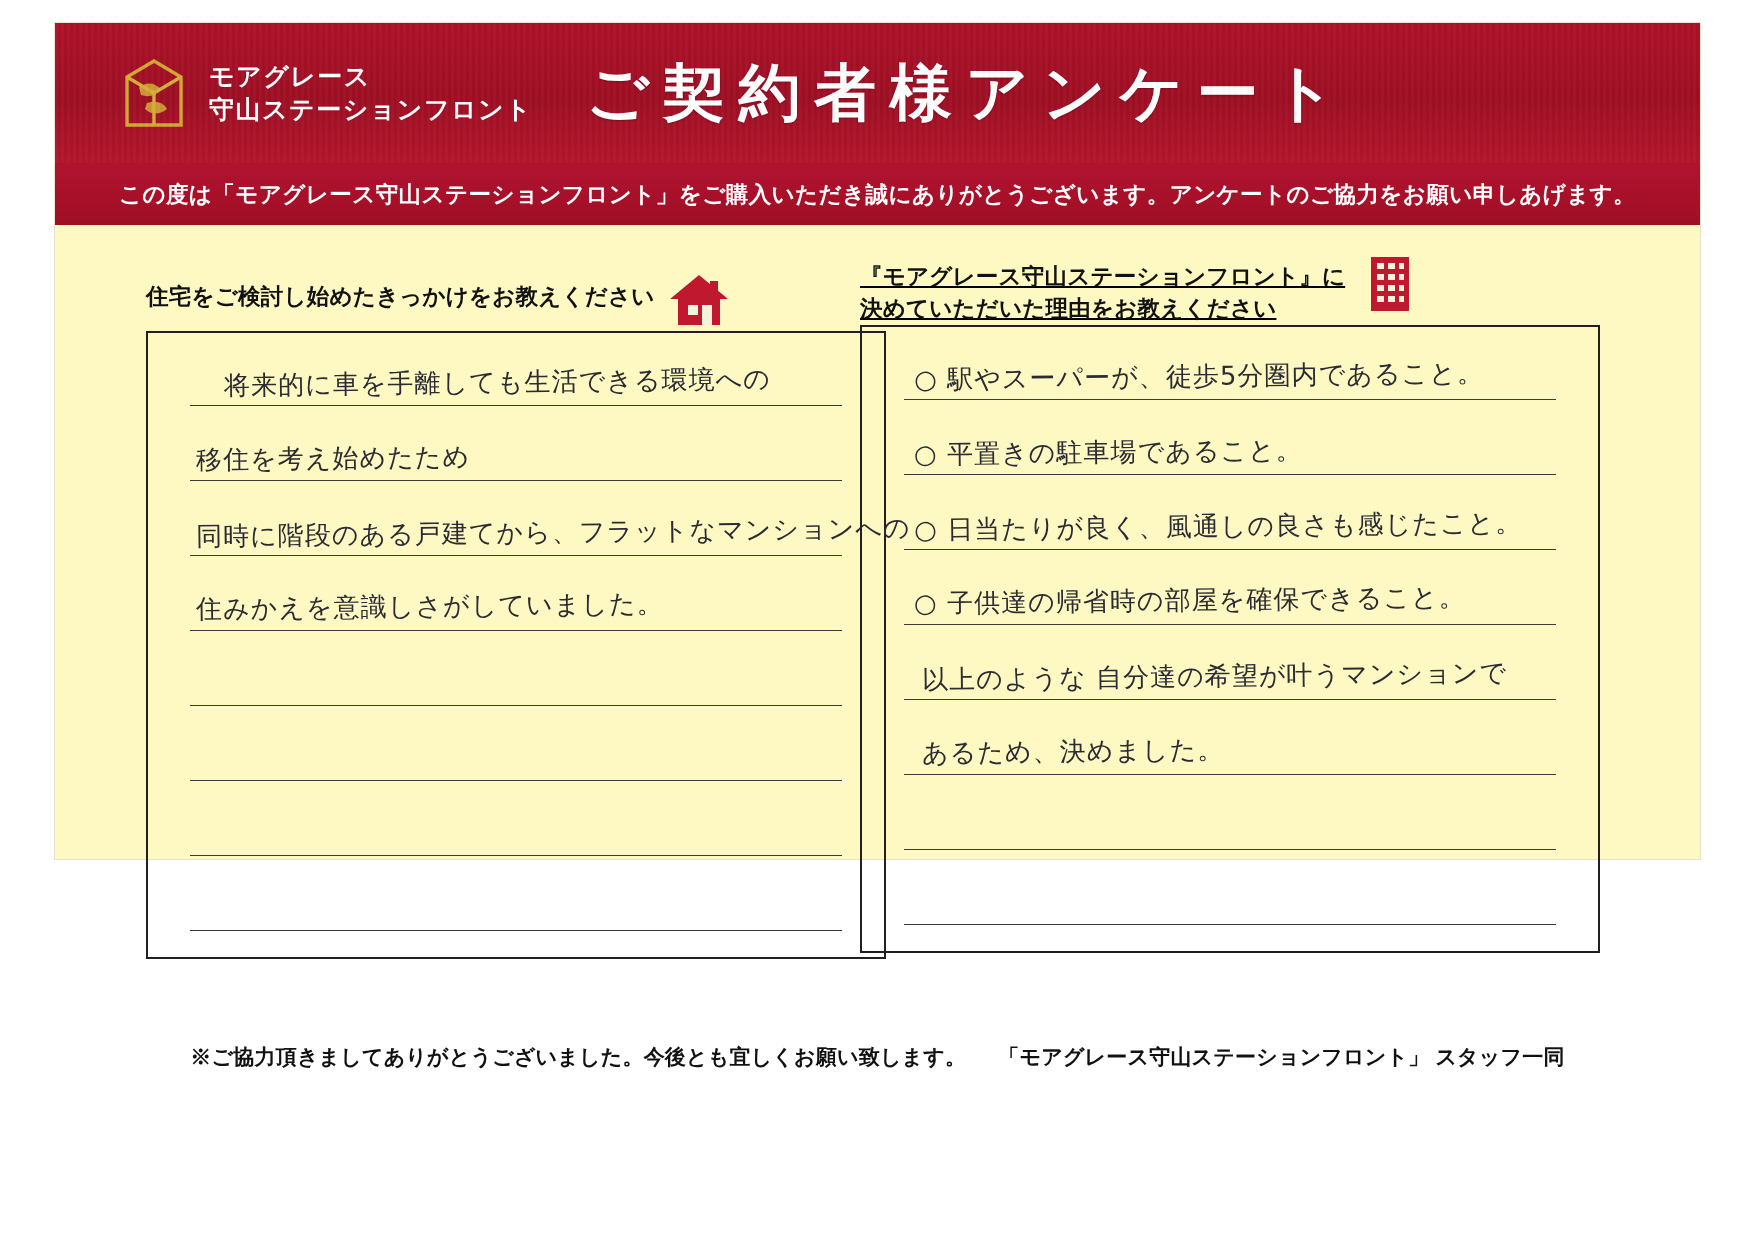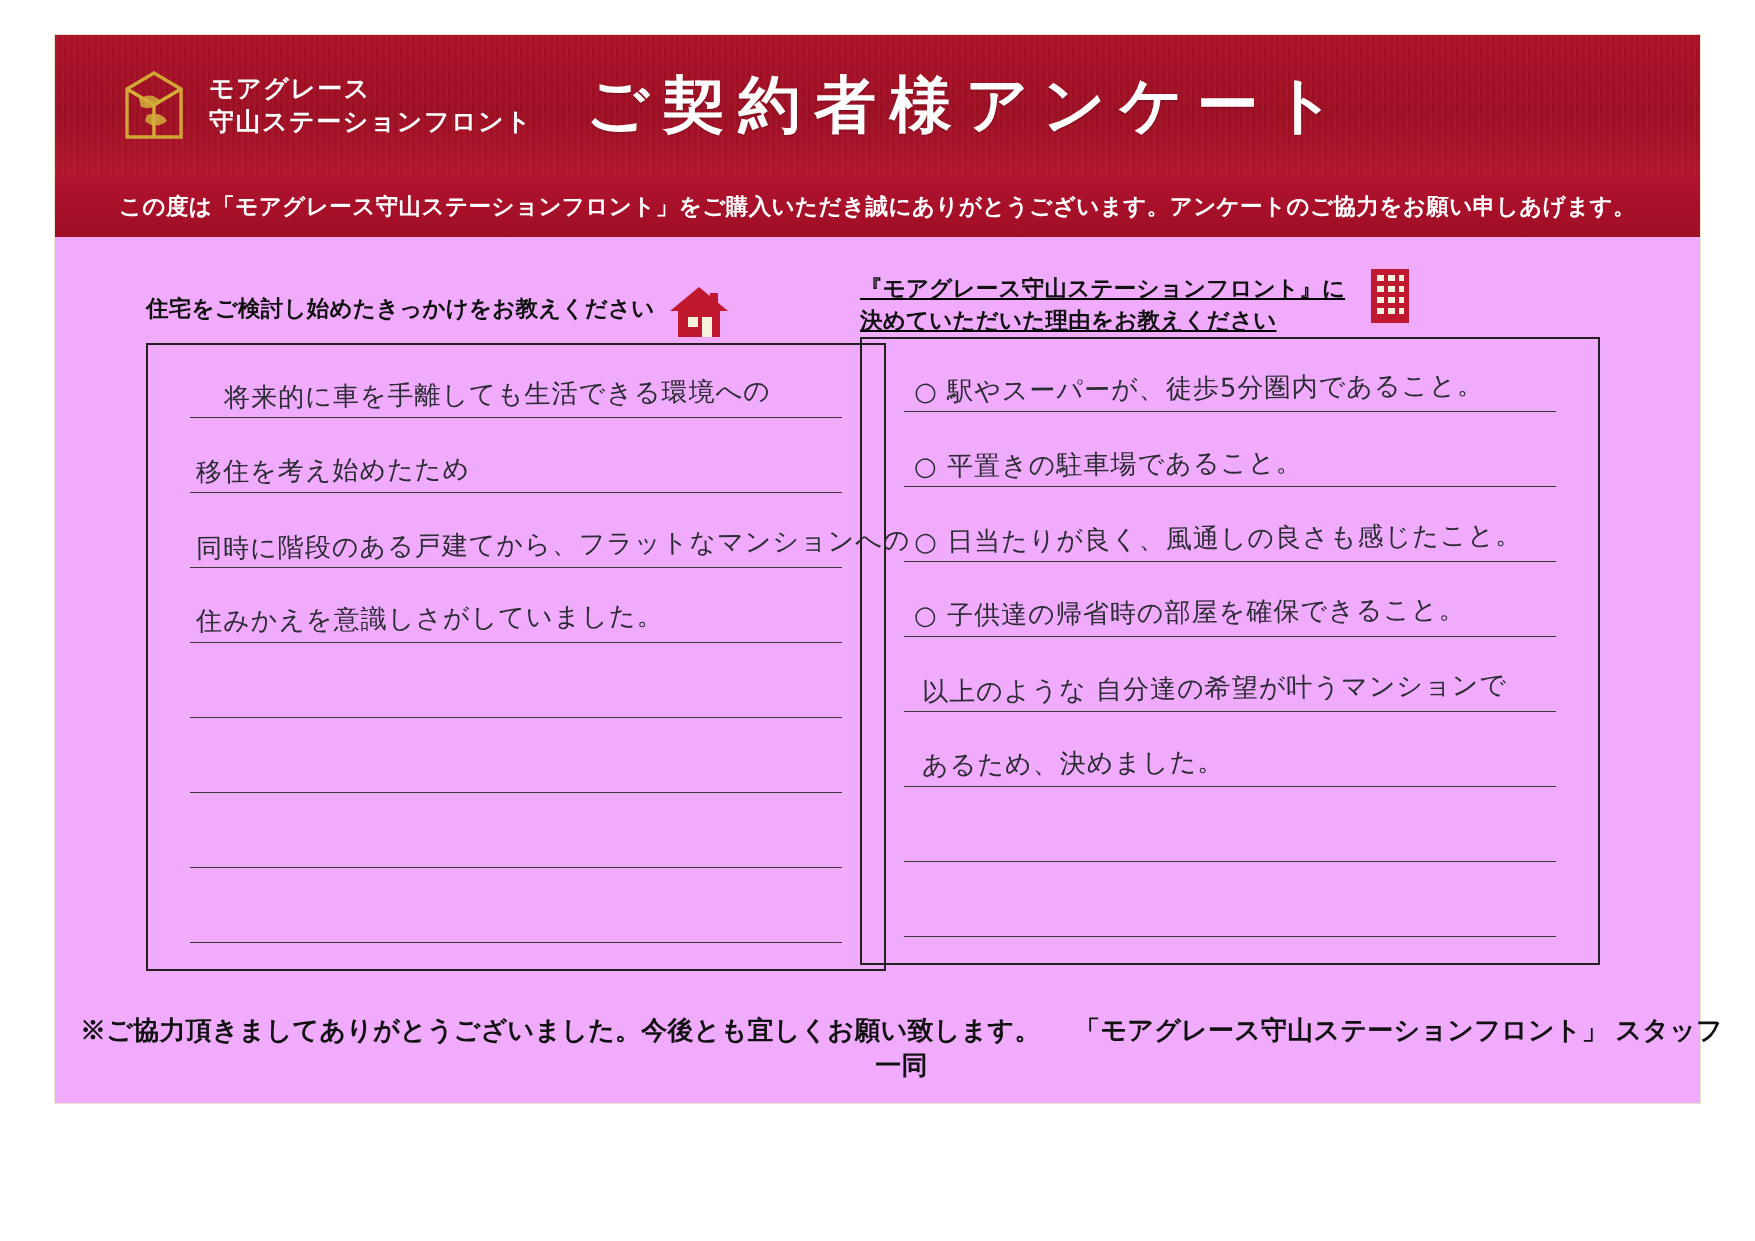--- a/index.html
+++ b/index.html
@@ -10,24 +10,24 @@
   body {
     width: 1755px;
     height: 1241px;
     font-family: "Liberation Sans", sans-serif;
     overflow: hidden;
   }
 
   #sheet {
     position: absolute;
     left: 55px;
-    top: 35px;
+    top: 23px;
     width: 1645px;
-    height: 1068px;
-    background: #f0abfc;
+    height: 836px;
+    background: #fef9c3;
     box-shadow: 0 0 0 1px #e7e3cd;
   }
 
   
   .header-band {
     position: absolute;
     left: 0;
     top: 0;
     width: 100%;
     height: 140px;
@@ -187,25 +187,24 @@
     letter-spacing: 0.04em;
   }
 
   
   .footer-note {
     position: absolute;
     left: 0;
     bottom: 20px;
     width: 100%;
     text-align: center;
-    font-size: 26px;
+    font-size: 21px;
     color: #111111;
     font-weight: 600;
     letter-spacing: 0.01em;
-    margin-left: 24px;
   }
   .footer-note .staff { margin-left: 26px; }
 </style>
 </head>
 <body>
 
 <div id="sheet">
 
   <div class="header-band">
 

